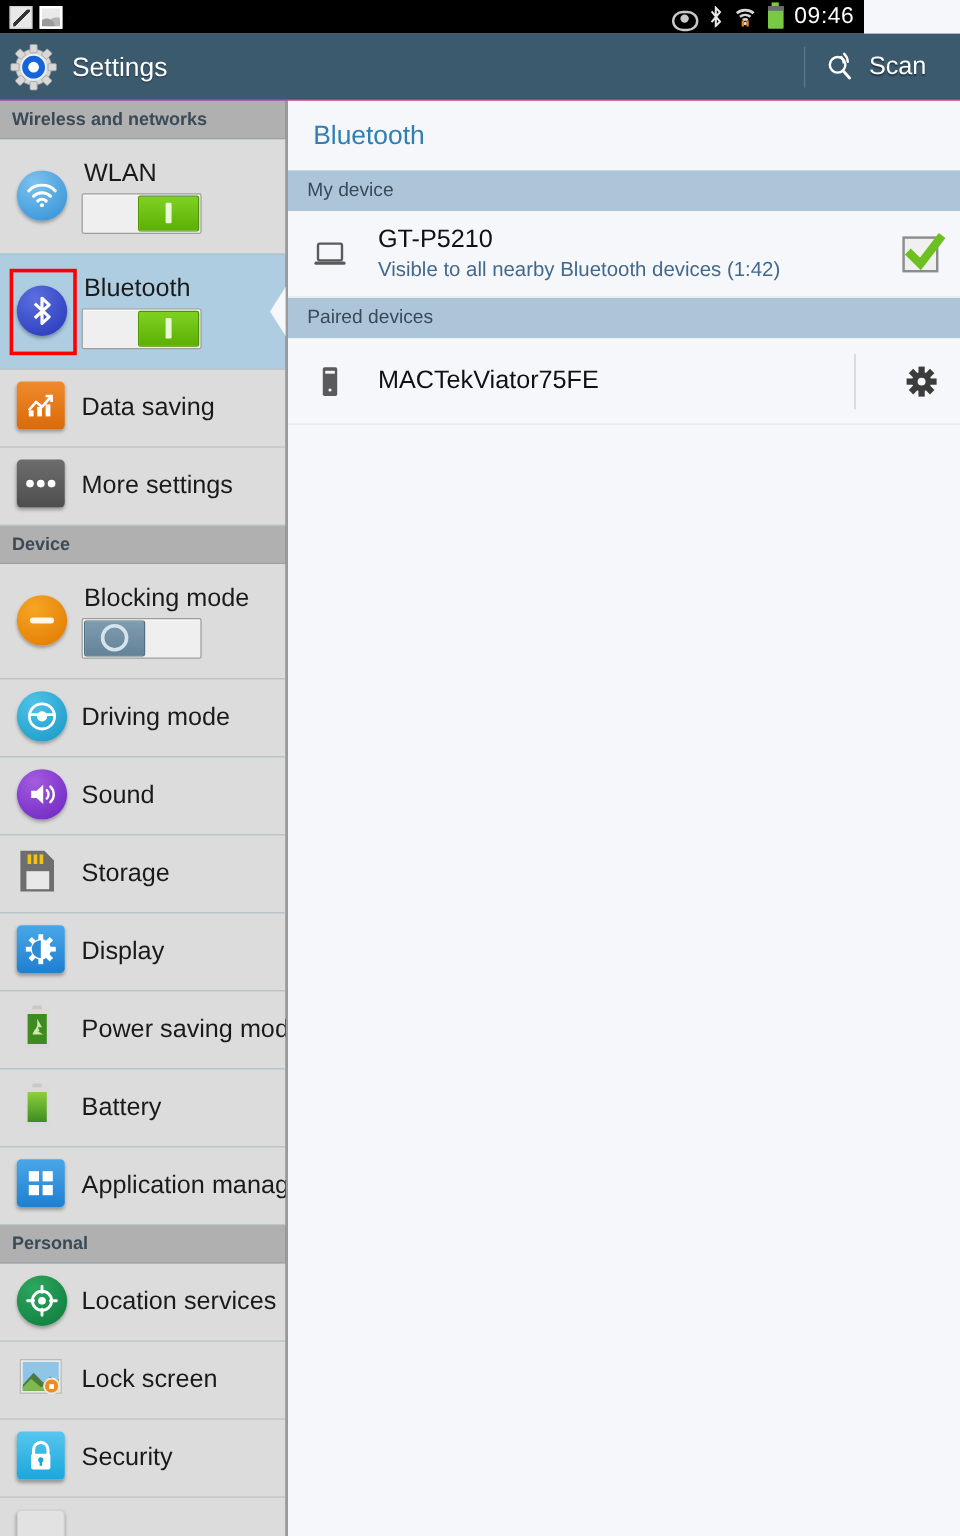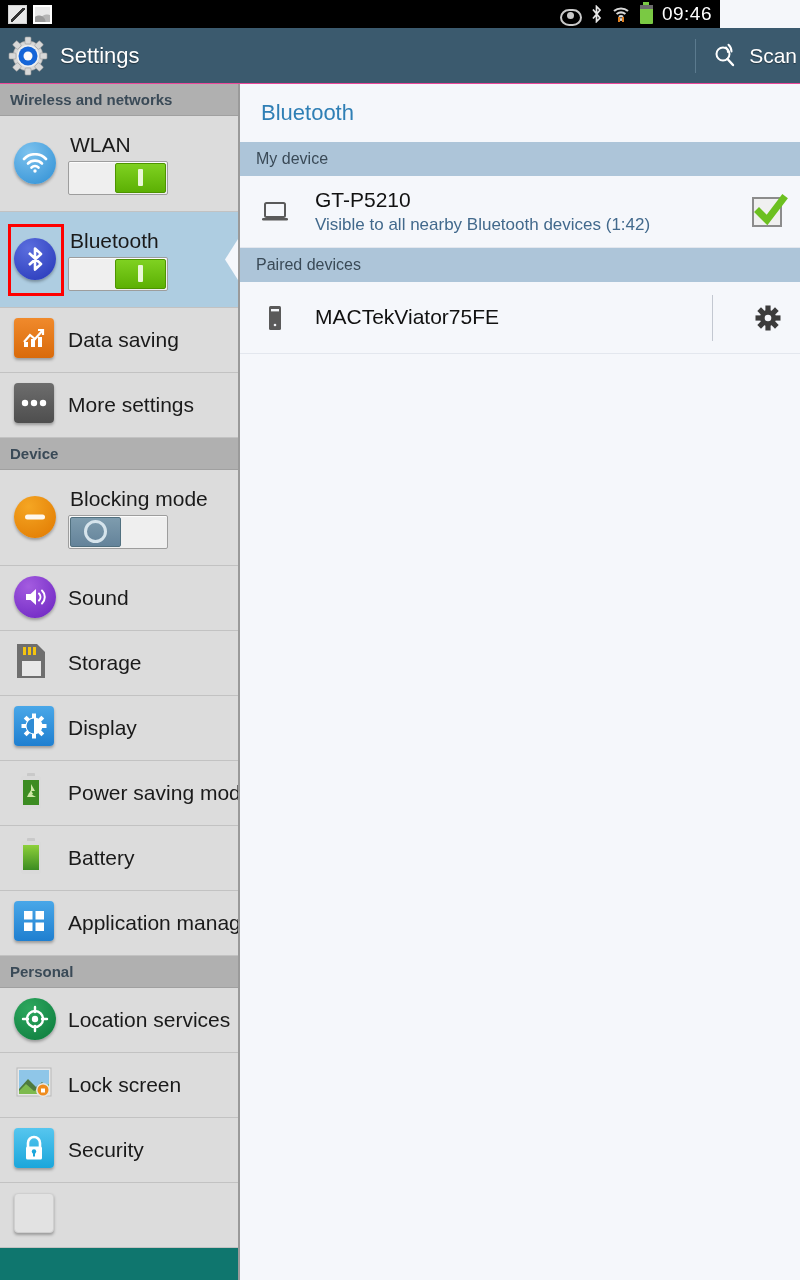--- a/index.html
+++ b/index.html
@@ -89,40 +89,40 @@
     display: flex; align-items: center;
     border-bottom: 1px solid #ec4899;
   }
   .ab-gear { margin-left: 8px; width: 40px; height: 40px; position: relative; }
   .ab-title {
     color: #fff; font-size: 22px; margin-left: 12px;
     text-shadow: 0 1px 1px rgba(0,0,0,.45);
   }
   .ab-right {
     margin-left: auto; display: flex; align-items: center;
-    height: 40px; padding-right: 3px;
+    height: 40px; padding-right: 28px;
   }
   .ab-div {
     width: 1px; height: 34px; background: #5b7a8e; margin-right: 16px;
   }
   .ab-scan-icon { width: 28px; height: 28px; position: relative; margin-right: 9px; }
   .ab-scan-label {
     color: #fff; font-size: 21px;
     text-shadow: 0 1px 1px rgba(0,0,0,.4);
   }
 
   
   .body-wrap {
     position: absolute; top: 84px; left: 0;
     width: 800px; height: 1196px;
     display: flex;
   }
   .sidebar {
     width: 240px; height: 1196px;
-    background: #0f766e;
+    background: #0ea5e9;
     border-right: 2px solid #9a9a9a;
     position: relative; overflow: hidden;
   }
   .content {
     width: 560px; height: 1196px;
     background: #f5f7fb;
     position: relative;
   }
 
   
@@ -381,20 +381,32 @@
         </span>
       </span>
       <div class="side-stack">
         <span class="side-label">Blocking mode</span>
         <span class="toggle off">
             <span class="knob"></span>
           </span>
       </div>
     </div>
 
+    <div class="side-row">
+      <span class="side-icon">
+        <span class="ic-circle" style="background:radial-gradient(circle at 35% 25%,#4fc3e8,#1697c4);">
+          <svg width="28" height="28" viewBox="0 0 28 28">
+            <circle cx="14" cy="14" r="10.5" stroke="#fff" stroke-width="2.3" fill="none"></circle>
+            <circle cx="14" cy="14" r="4.2" fill="#fff"></circle>
+            <path d="M3.8 12.5 L24.2 12.5" stroke="#fff" stroke-width="2.3"></path>
+          </svg>
+        </span>
+      </span>
+      <span class="side-label">Driving mode</span>
+    </div>
 
     <div class="side-row">
       <span class="side-icon">
         <span class="ic-circle" style="background:radial-gradient(circle at 35% 25%,#a45ce0,#6a22c0);">
           <svg width="26" height="24" viewBox="0 0 26 24">
             <path d="M4 9 L8.5 9 L14 4 L14 20 L8.5 15 L4 15 Z" fill="#fff"></path>
             <path d="M17 8.5 A5 5 0 0 1 17 15.5" stroke="#fff" stroke-width="2" fill="none" stroke-linecap="round"></path>
             <path d="M20 5.5 A9 9 0 0 1 20 18.5" stroke="#fff" stroke-width="2" fill="none" stroke-linecap="round"></path>
           </svg>
         </span>

